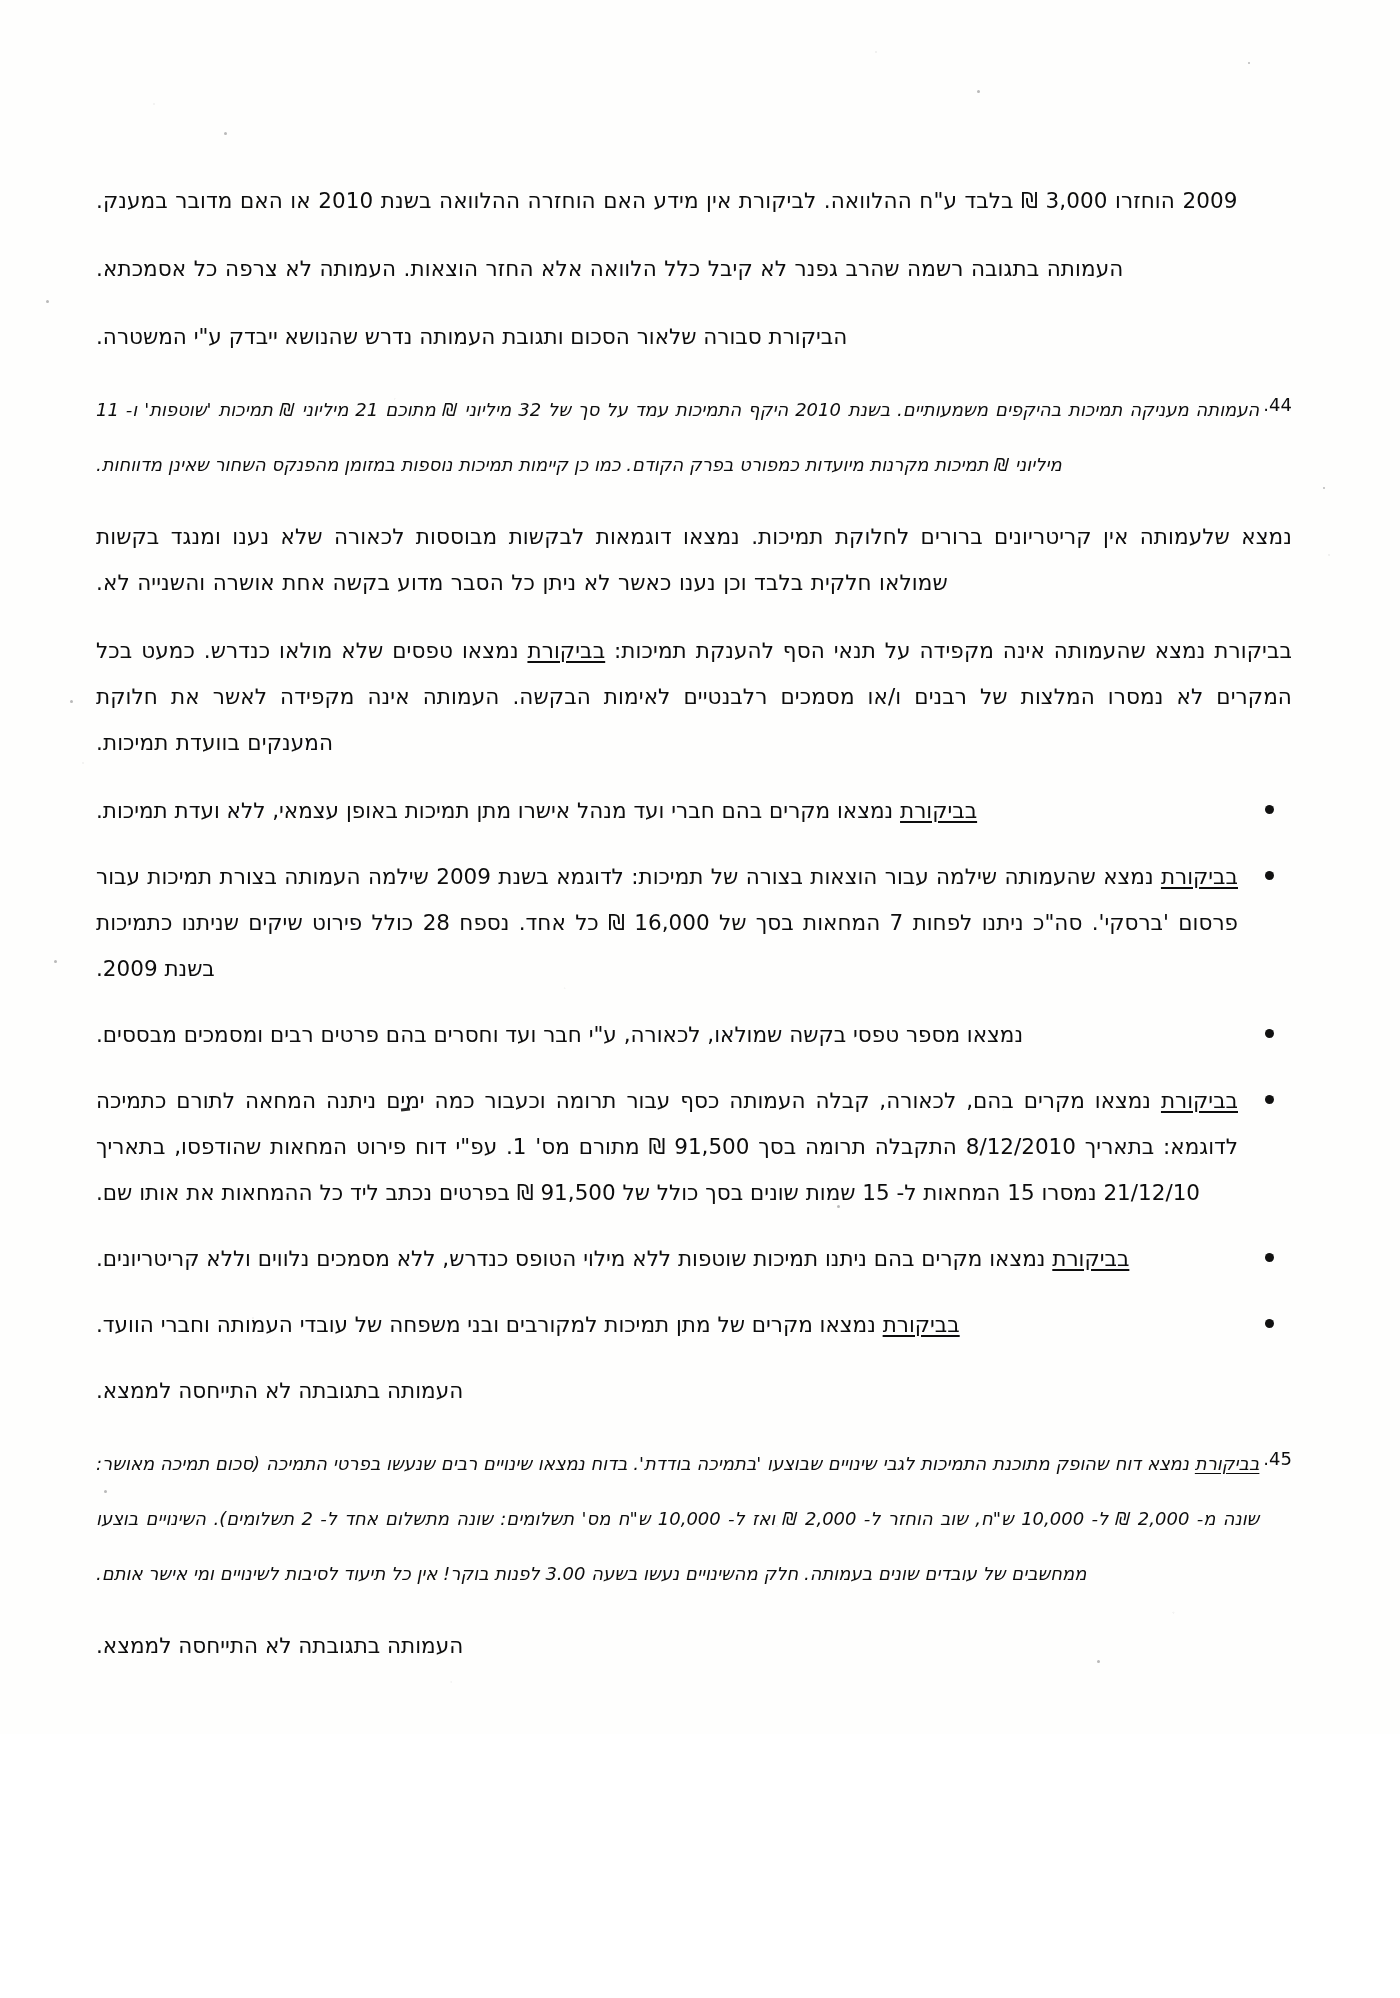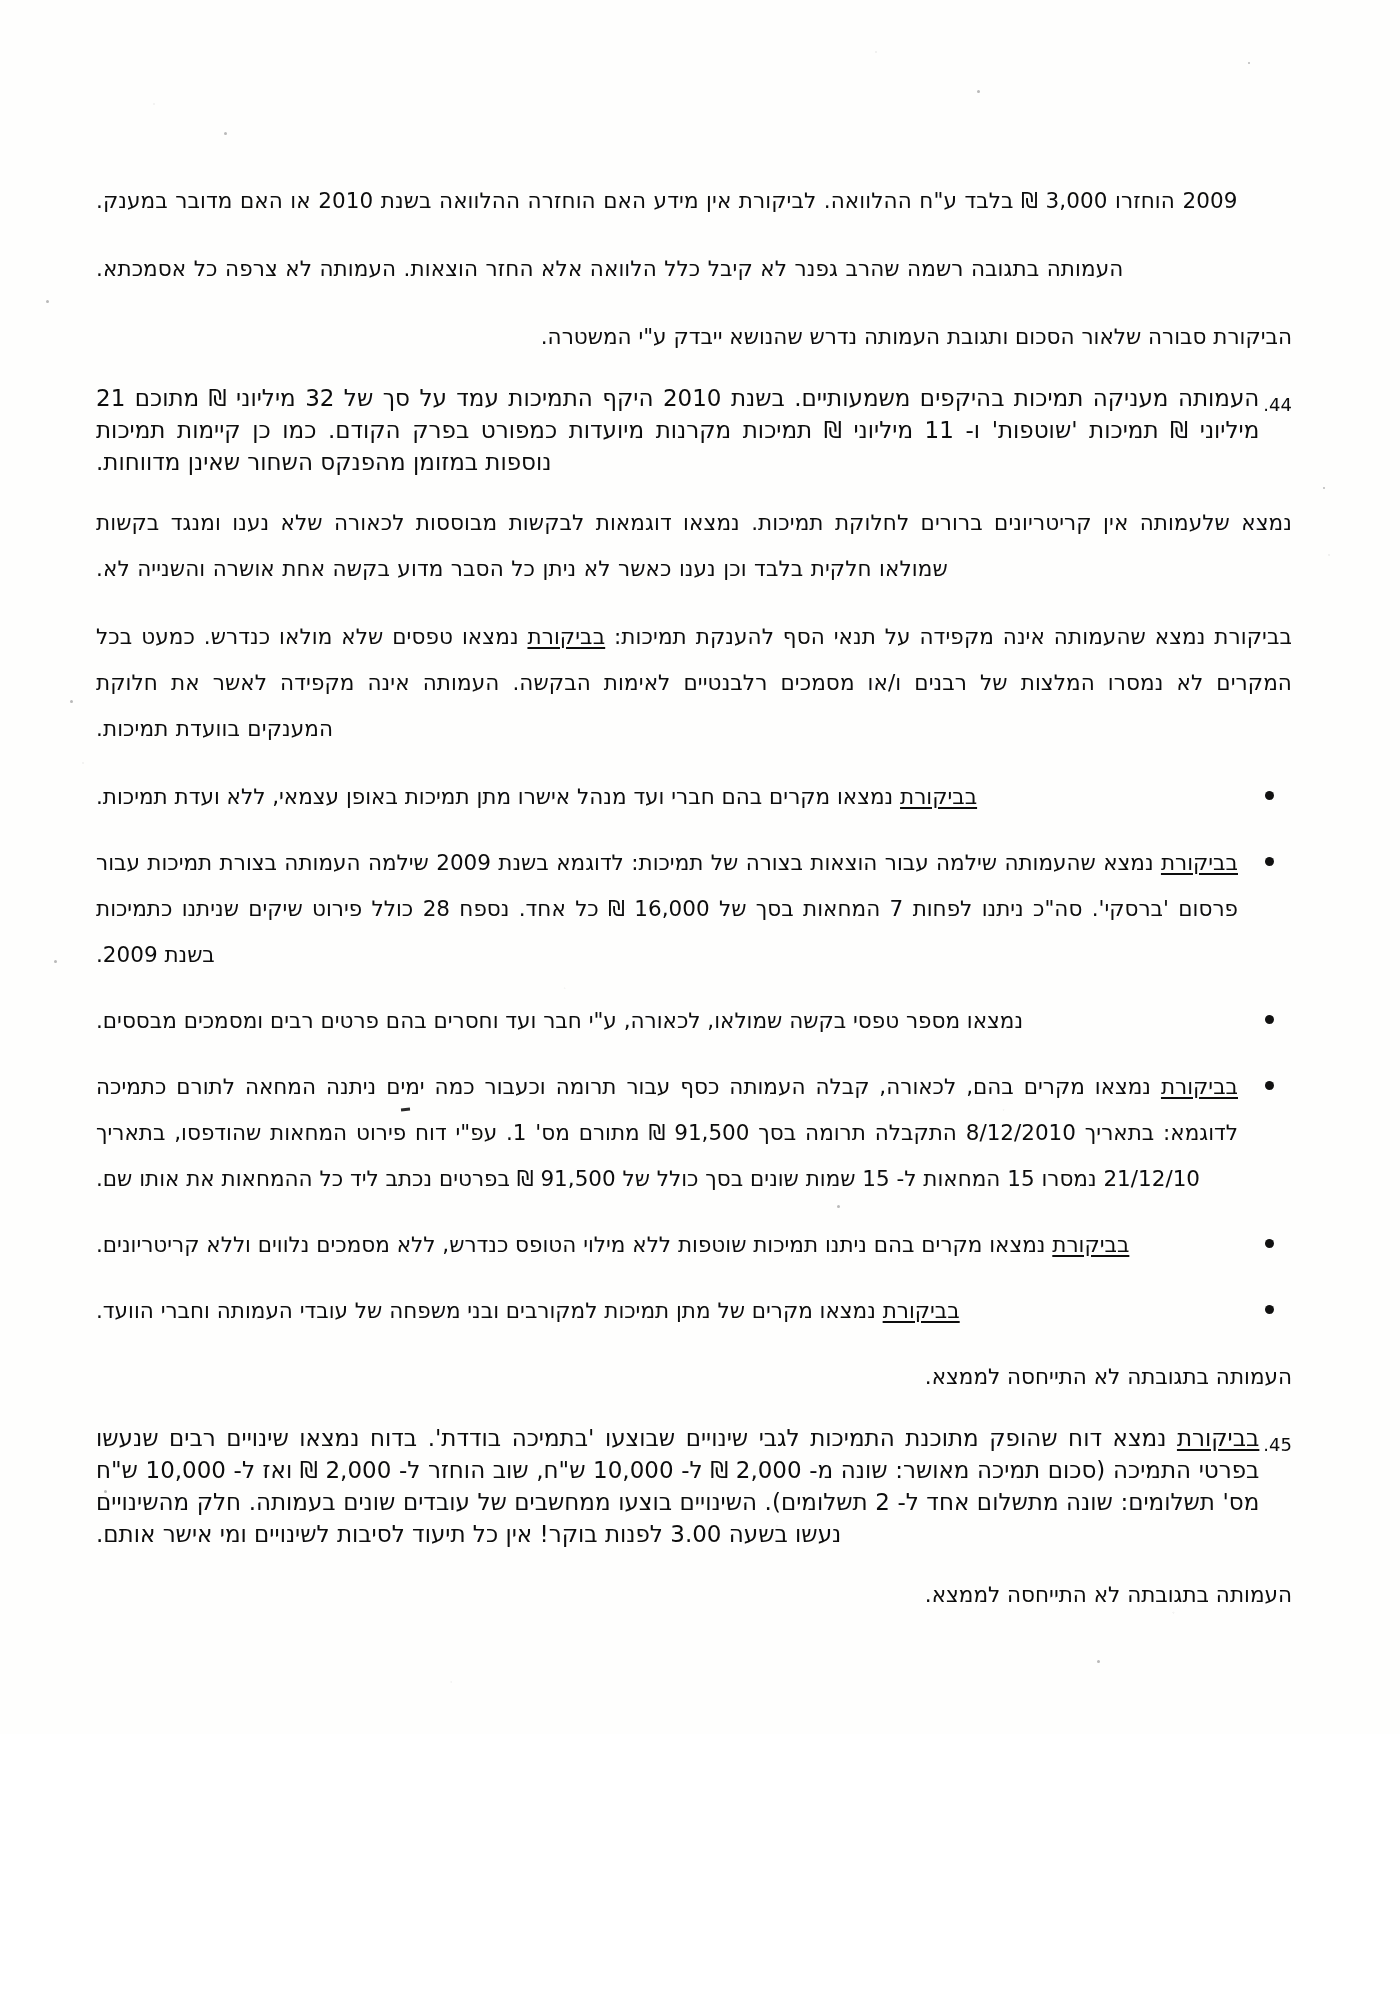--- a/index.html
+++ b/index.html
@@ -49,42 +49,43 @@
     text-align-last: left;
     margin: 0 0 22px 0;
     letter-spacing: 0.1px;
     word-spacing: 0.5px;
   }
 
   .indent-line {
     font-size: 21.5px;
     line-height: 46px;
     margin: 0 0 22px 0;
-    text-align: right;
+    text-align: left;
   }
 
   
   .numbered {
     display: flex;
     flex-direction: row;
     gap: 4px;
     margin: 0 0 22px 0;
   }
   .numbered .num {
     flex: 0 0 auto;
     font-size: 18px;
     line-height: 46px;
     white-space: nowrap;
   }
   .numbered .num-body {
     flex: 1 1 auto;
-    font-size: 23px;
-    line-height: 32px;
+    font-size: 18px;
+    line-height: 55px;
     text-align: justify;
     text-align-last: left;
+    font-style: italic;
   }
 
   
   .bullets {
     list-style: none;
     margin: 6px 0 10px 0;
     padding: 0;
   }
   .bullets li {
     position: relative;

